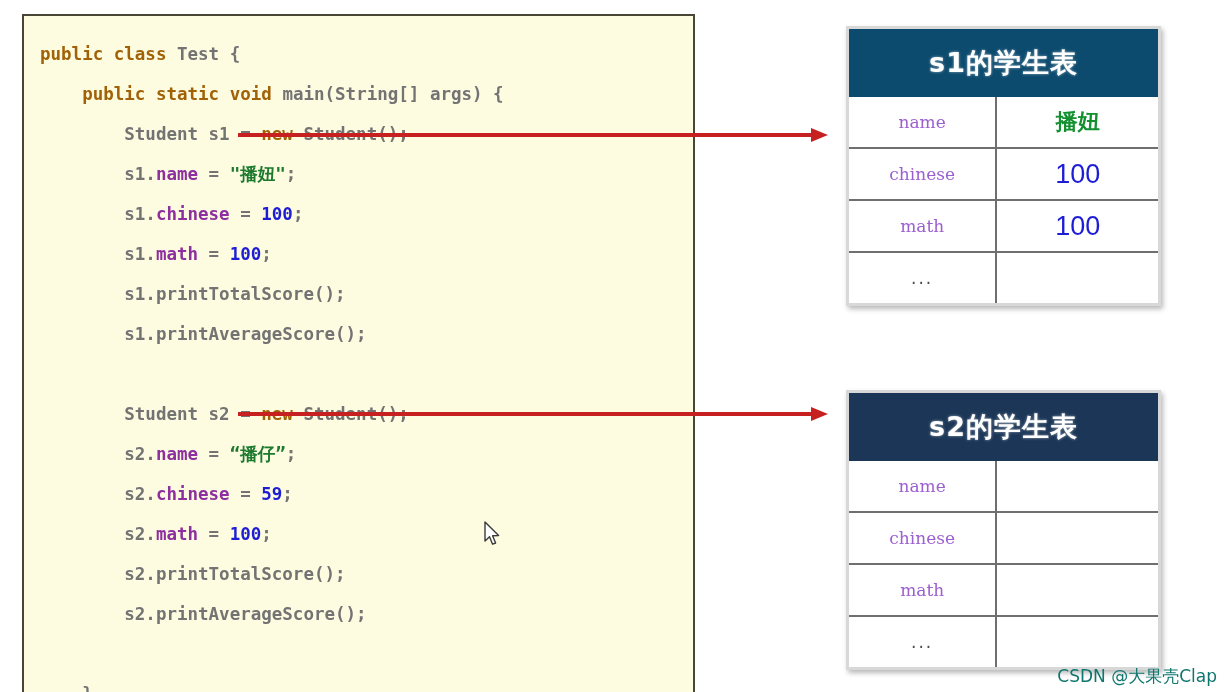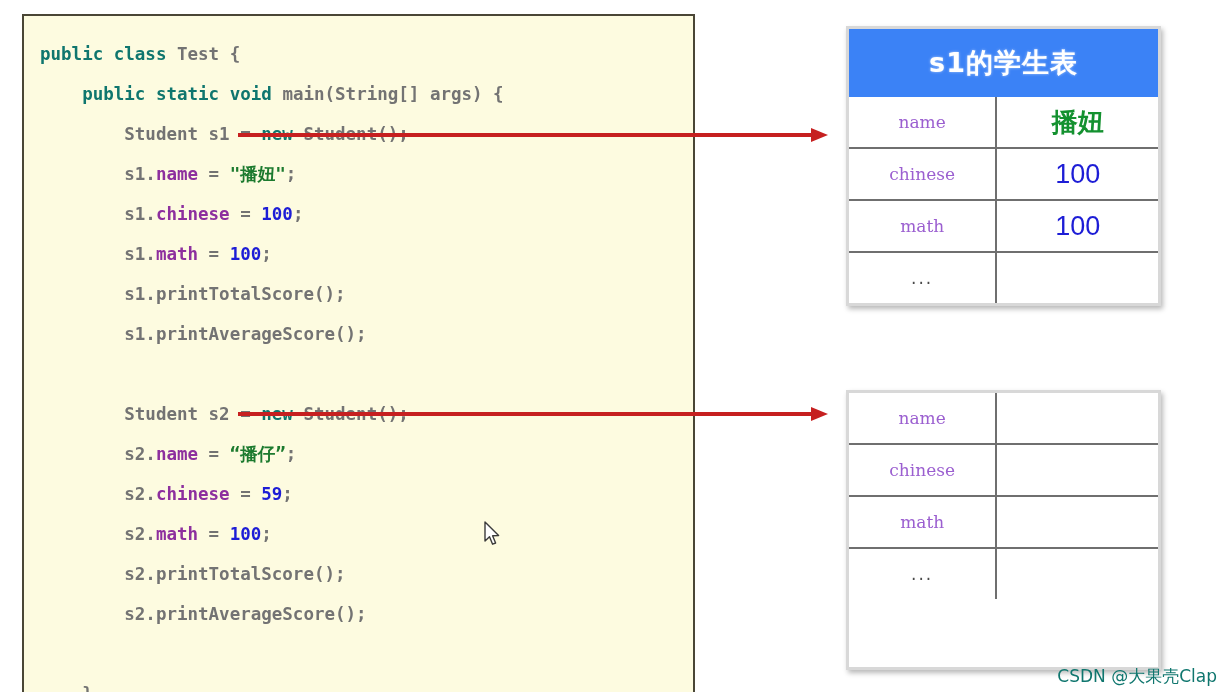--- a/index.html
+++ b/index.html
@@ -34,21 +34,21 @@
     top: 18px;
     font-family: "DejaVu Sans Mono", "Liberation Mono", monospace;
     font-size: 17.5px;
     line-height: 40px;
     color: #1c1c1c;
     white-space: pre;
     font-weight: 600;
     letter-spacing: 0px;
   }
   .code-line { height: 40px; }
-  .kw   { color: #0f766e; font-weight: 700; text-align: right; }
+  .kw   { color: #a16207; font-weight: 700; text-align: right; }
   .fld  { color: #8d2f9e; font-weight: 700; }
   .num  { color: #1d1dd6; font-weight: 700; }
   .str  { color: #1c7a2e; font-weight: 700; }
   .pl   { color: #737373; }
 
   
   .arrow {
     position: absolute;
     height: 14px;
     pointer-events: none;
@@ -131,21 +131,21 @@
   }
   .cell-value {
     flex: 1;
     display: flex;
     align-items: center;
     justify-content: center;
     font-size: 25px;
     font-weight: 700;
     box-sizing: border-box;
   }
-  .v-name { color: #13912f; font-family: "DejaVu Sans", sans-serif; font-size: 26px; }
+  .v-name { color: #13912f; font-family: "DejaVu Sans", sans-serif; font-size: 22px; }
   .v-num  { color: #1d1dd6; font-family: "Liberation Sans", sans-serif; font-size: 27px; font-weight: 400; }
 
   
   .cursor {
     position: absolute;
     left: 484px;
     top: 521px;
     width: 20px;
     height: 28px;
     pointer-events: none;
@@ -173,21 +173,21 @@
 <div class="arrow" id="arrow-s1">
   <div class="shaft"></div>
   <div class="head"></div>
 </div>
 <div class="arrow" id="arrow-s2">
   <div class="shaft"></div>
   <div class="head"></div>
 </div>
 
 <div class="table-card" id="table-s1">
-  <div class="table-header" style="background: #3b82f6;">s1的学生表</div>
+  <div class="table-header" style="background: #0c4a6e;">s1的学生表</div>
   <div class="table-body" id="table-body-s1">
       <div class="table-row">
         <div class="cell-label">name</div>
         <div class="cell-value v-name">播妞</div>
       </div>
       <div class="table-row">
         <div class="cell-label">chinese</div>
         <div class="cell-value v-num">100</div>
       </div>
       <div class="table-row">
@@ -195,20 +195,21 @@
         <div class="cell-value v-num">100</div>
       </div>
       <div class="table-row">
         <div class="cell-label dots">...</div>
         <div class="cell-value v-num"></div>
       </div>
     </div>
 </div>
 
 <div class="table-card" id="table-s2">
+  <div class="table-header" style="background: rgb(27, 54, 87);">s2的学生表</div>
   <div class="table-body" id="table-body-s2">
       <div class="table-row">
         <div class="cell-label">name</div>
         <div class="cell-value v-name"></div>
       </div>
       <div class="table-row">
         <div class="cell-label">chinese</div>
         <div class="cell-value v-num"></div>
       </div>
       <div class="table-row">

